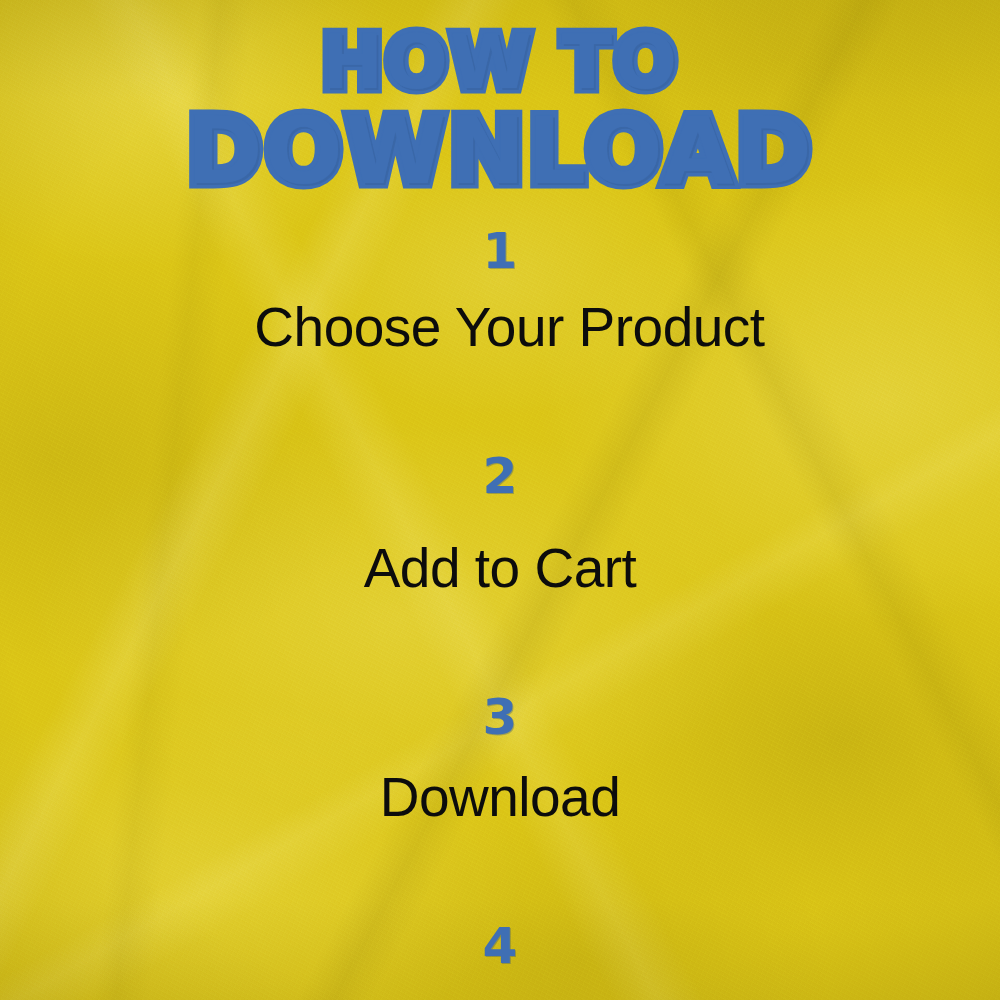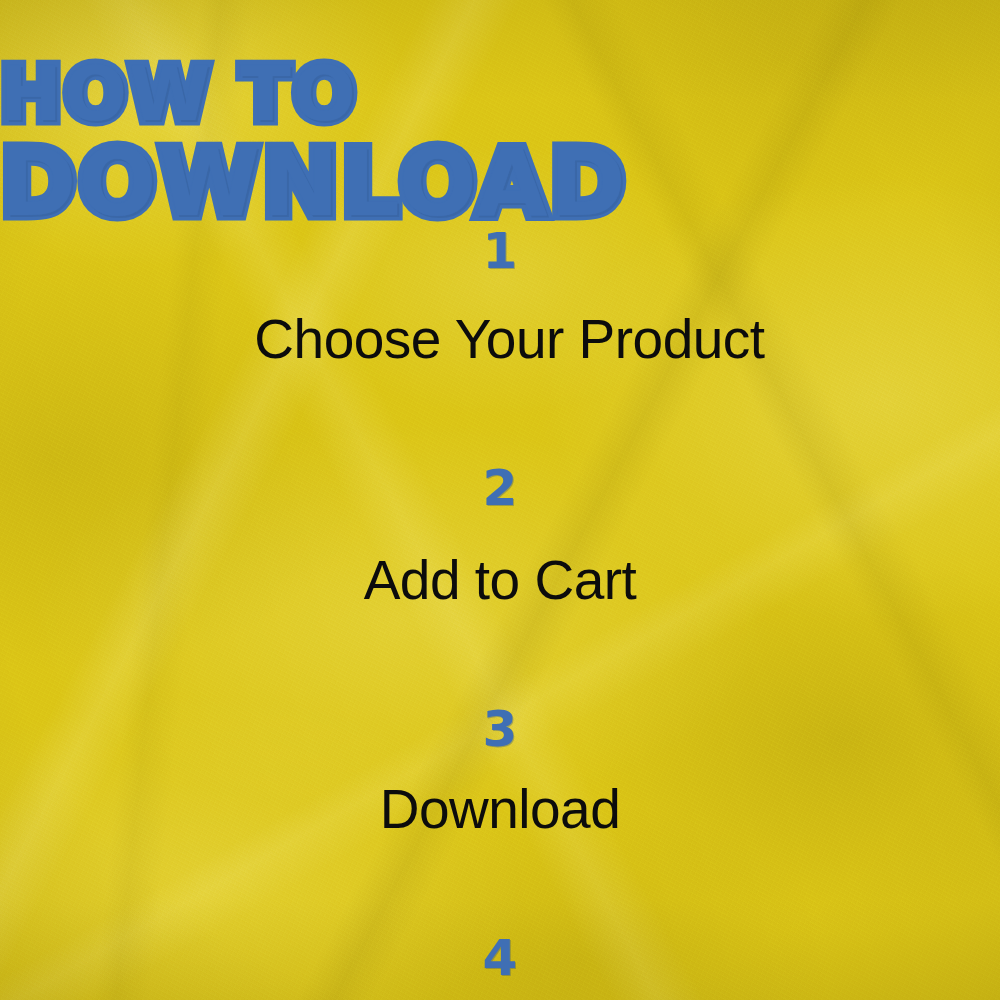--- a/index.html
+++ b/index.html
@@ -73,24 +73,24 @@
   .content {
     position: relative;
     z-index: 5;
     width: 100%;
     height: 100%;
   }
 
   
   .title-block {
     position: absolute;
-    top: 60px;
+    top: 28px;
     left: 0;
     width: 100%;
-    text-align: left;
+    text-align: center;
   }
 
   .title-line {
     display: block;
     color: #3f6fb4;
     font-family: "DejaVu Sans", sans-serif;
     font-weight: bold;
     letter-spacing: 2px;
     line-height: .92;
     text-transform: uppercase;
@@ -135,21 +135,21 @@
     font-family: "Liberation Sans", sans-serif;
     font-weight: normal;
     line-height: 1;
     letter-spacing: -0.5px;
     text-rendering: optimizeLegibility;
   }
 
   
   .step-1 { margin-bottom: 0; }
   .step-1 .step-number { font-size: 50px; }
-  .step-1 .step-label  { font-size: 55px; margin-top: 36px; padding-left: 19px; }
+  .step-1 .step-label  { font-size: 55px; margin-top: 24px; padding-left: 19px; }
 
   .step-2 { margin-top: 96px; }
   .step-2 .step-number { font-size: 50px; }
   .step-2 .step-label  { font-size: 55px; margin-top: 40px; }
 
   .step-3 { margin-top: 96px; }
   .step-3 .step-number { font-size: 50px; }
   .step-3 .step-label  { font-size: 55px; margin-top: 28px; }
 
   .step-4 { margin-top: 96px; }

